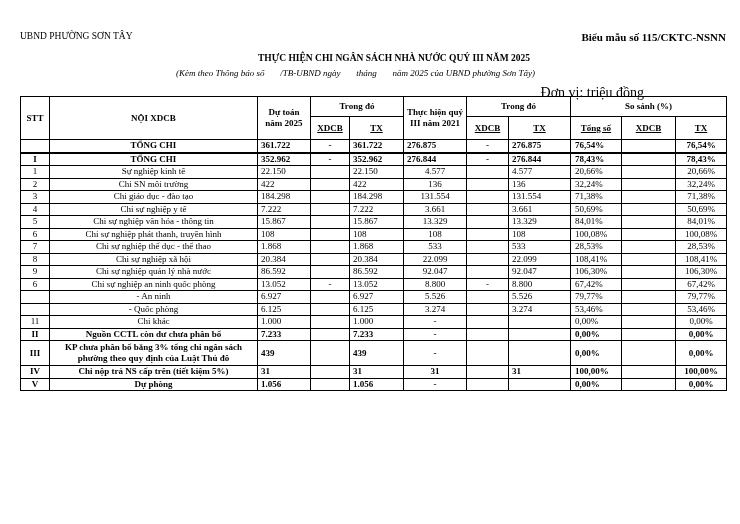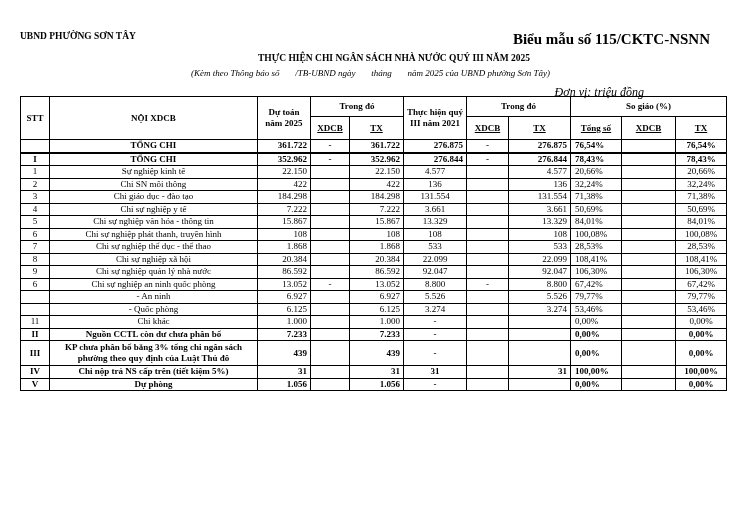--- a/index.html
+++ b/index.html
@@ -1,28 +1,28 @@
 <!DOCTYPE html>
 <html><head>
 <meta charset="utf-8">
 <style>
   html, body { margin:0; padding:0; background:#ffffff; }
   body { width:740px; height:524px; position:relative; overflow:hidden;
          font-family:"Liberation Serif","DejaVu Serif",serif; color:#000; }
-  .top-left { position:absolute; left:20px; top:31px; font-size:9.5px; font-weight:bold; }
-  .top-right { position:absolute; right:30px; top:31px; font-size:15px; font-weight:bold; }
+  .top-left { position:absolute; left:20px; top:31px; font-size:9.5px; font-weight:normal; }
+  .top-right { position:absolute; right:14px; top:31px; font-size:11px; font-weight:bold; }
   .title { position:absolute; left:0; width:740px; top:53px; text-align:center; font-size:9.5px; font-weight:bold;padding-left:24px; }
-  .subtitle { position:absolute; left:191px; top:68px; font-size:9px; font-style:italic; white-space:pre; }
-  .unit { position:absolute; right:96px; top:85px; font-size:12px; font-style:italic; }
+  .subtitle { position:absolute; left:176px; top:68px; font-size:9px; font-style:italic; white-space:pre; }
+  .unit { position:absolute; right:96px; top:85px; font-size:14px; }
   table { position:absolute; left:20px; top:96px; border-collapse:collapse; table-layout:fixed;
           font-size:9px; border:1.5px solid #000; }
   td, th { border:1px solid #000; padding:0 3px; line-height:11px; white-space:nowrap; overflow:hidden; }
   th { font-weight:bold; text-align:center; }
   .c { text-align:center; }
-  .r { text-align:right; }
+  .r { text-align:left; }
   .l { text-align:center; }
   .b td { font-weight:bold; }
   tr.hdr1 th { height:19px; }
   tr.hdr2 th { height:22px;text-decoration:underline; }
   tr.row td { height:11.5px; }
   tr.tall td { height:24px; white-space:normal; line-height:11px; }
   tr.sep td { border-top:2px solid #000; }
   .pct { text-align:left; padding-left:4px; }
   .pctr { text-align:center; }
 </style>
@@ -50,21 +50,21 @@
       <col style="width:51px">
   </colgroup>
   <thead>
     <tr class="hdr1">
       <th rowspan="2">STT</th>
       <th rowspan="2">NỘI XDCB</th>
       <th rowspan="2" style="white-space:normal">Dự toán năm 2025</th>
       <th colspan="2">Trong đó</th>
       <th rowspan="2" style="white-space:normal">Thực hiện quý III năm 2021</th>
       <th colspan="2">Trong đó</th>
-      <th colspan="3">So giáo (%)</th>
+      <th colspan="3">So sánh (%)</th>
     </tr>
     <tr class="hdr2">
       <th>XDCB</th>
       <th>TX</th>
       <th>XDCB</th>
       <th>TX</th>
       <th>Tổng số</th>
       <th>XDCB</th>
       <th>TX</th>
     </tr>
@@ -104,21 +104,21 @@
         <td class="r">22.150</td>
         <td class="c">4.577</td>
         <td class="c"></td>
         <td class="r">4.577</td>
         <td class="pct">20,66%</td>
         <td class="c"></td>
         <td class="pctr">20,66%</td>
       </tr>
       <tr class="row">
         <td class="c">2</td>
-        <td class="l">Chi SN môi thông</td>
+        <td class="l">Chi SN môi trường</td>
         <td class="r">422</td>
         <td class="c"></td>
         <td class="r">422</td>
         <td class="c">136</td>
         <td class="c"></td>
         <td class="r">136</td>
         <td class="pct">32,24%</td>
         <td class="c"></td>
         <td class="pctr">32,24%</td>
       </tr>

